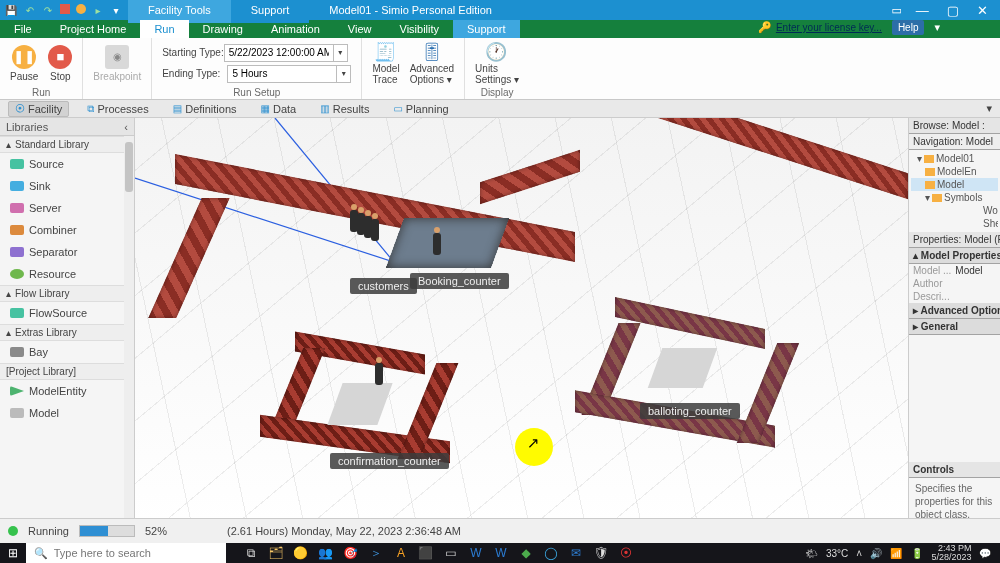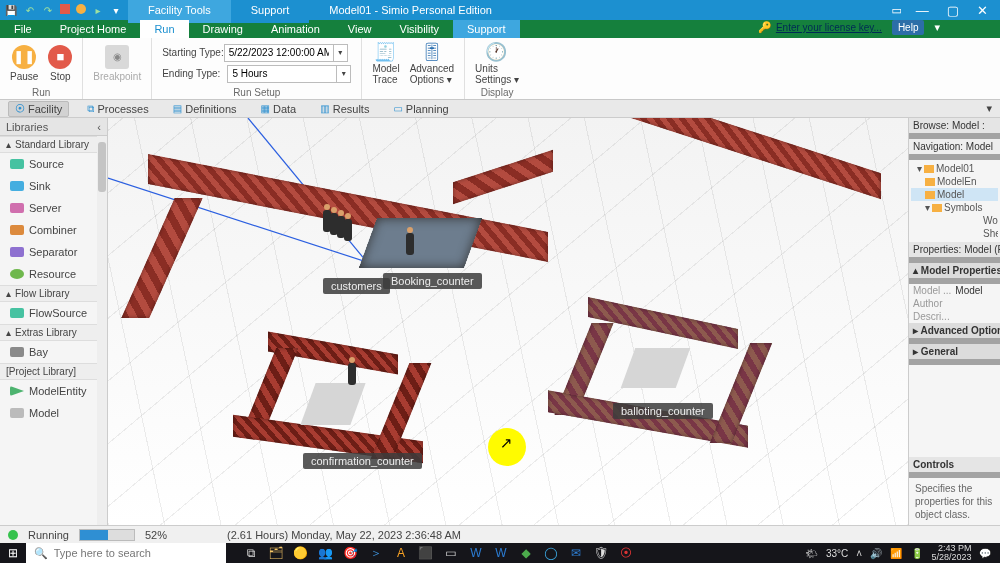--- a/index.html
+++ b/index.html
@@ -49,21 +49,21 @@
   
   .viewtabs { height: 18px; background: #e9e9e9; display: flex; align-items: center; border-bottom: 1px solid #ccc; padding-left: 8px; gap: 12px; }
   .viewtabs .vt { display: flex; align-items: center; gap: 3px; font-size: 11px; color: #444; padding: 1px 6px; }
   .viewtabs .vt.active { background: #d2d2d2; border: 1px solid #bbb; border-radius: 2px; }
   .viewtabs .vt .vic { color: #2b8fd0; font-size: 10px; }
 
   
   .main { position: absolute; top: 118px; bottom: 38px; left: 0; right: 0; display: flex; }
 
   
-  .left { width: 108px; background: #f5f5f5; border-right: 1px solid #ccc; display: flex; flex-direction: column; }
+  .left { width: 135px; background: #f5f5f5; border-right: 1px solid #ccc; display: flex; flex-direction: column; }
   .left .panel-title { height: 18px; background: #e5e5e5; border-bottom: 1px solid #ccc; display: flex; align-items: center; justify-content: space-between; padding: 0 6px; font-size: 11px; color: #555; }
   .left .sechdr { background: #eee; font-size: 10px; padding: 2px 6px; display: flex; align-items: center; gap: 4px; border-top: 1px solid #ddd; border-bottom: 1px solid #ddd; }
   .left .item { display: flex; align-items: center; gap: 5px; padding: 5px 10px; font-size: 11px; }
   .left .item .ii { width: 14px; height: 10px; background: #4db6ac; border-radius: 2px; }
   .left .scroll { overflow: hidden; flex: 1; position: relative; }
   .left .scrollbar { position: absolute; right: 0; top: 0; bottom: 0; width: 10px; background: #eee; }
   .left .scrollbar .thumb { position: absolute; left: 1px; right: 1px; top: 6px; height: 50px; background: #c4c4c4; border-radius: 3px; }
 
   
   .canvas { flex: 1; position: relative; background: #fbfbfb; overflow: hidden; }
@@ -79,32 +79,32 @@
   .wall.red { background: repeating-linear-gradient(45deg,#6d1e16 0 5px,#a83c31 5px 10px); }
   .wall.pink { background: repeating-linear-gradient(45deg,#793646 0 5px,#8d5a4e 5px 10px); }
   .obj-label { position: absolute; background: rgba(60,60,60,0.85); color: #eee; font-size: 11px; padding: 2px 8px; border-radius: 2px; white-space: nowrap; }
   .cursor-spot { position: absolute; width: 38px; height: 38px; background: #fffb00; border-radius: 50%; left: 380px; top: 310px; }
   .cursor-spot::after { content: "↖"; position: absolute; left: 12px; top: 6px; color: #000; font-size: 15px; transform: scaleX(-1); }
   .person { position: absolute; width: 8px; height: 22px; background: #2d2d2d; border-radius: 3px; }
   .person::before { content: ""; position: absolute; top: -6px; left: 1px; width: 6px; height: 6px; background: #d9a06b; border-radius: 50%; }
 
   
   .right { width: 92px; background: #f5f5f5; border-left: 1px solid #ccc; font-size: 10px; color: #555; display: flex; flex-direction: column; }
-  .right .hdr { background: #e5e5e5; padding: 2px 4px; border-bottom: 6px solid #a3a3a3; white-space: nowrap; overflow: hidden; font-size: 10px; color: #333; }
+  .right .hdr { background: #e5e5e5; padding: 2px 4px; border-bottom: 1px solid #a3a3a3; white-space: nowrap; overflow: hidden; font-size: 10px; color: #333; }
   .right .nav { padding: 2px 2px; }
   .right .nav .nrow { display: flex; align-items: center; gap: 2px; padding: 1px 0 1px 6px; white-space: nowrap; overflow: hidden; }
   .right .nav .nrow.l2 { padding-left: 14px; }
   .right .nav .nrow.l3 { padding-left: 24px; gap: 48px; }
   .right .nav .fold { width: 10px; height: 8px; background: #f7b042; display: inline-block; }
   .right .field { display: flex; padding: 1px 4px; gap: 4px; color: #999; }
   .right .field .val { color: #333; }
   .right .desc { padding: 4px 6px; color: #666; line-height: 1.3; }
 
   
-  .statusbar { position: absolute; bottom: 20px; left: 0; right: 0; height: 18px; background: #f0f0f0; border-top: 1px solid #ccc; display: flex; align-items: center; gap: 10px; padding: 5px 8px; font-size: 11px; }
+  .statusbar { position: absolute; bottom: 20px; left: 0; right: 0; height: 18px; background: #f0f0f0; border-top: 1px solid #ccc; display: flex; align-items: center; gap: 10px; padding: 12px 8px; font-size: 11px; }
   .statusbar .runled { width: 10px; height: 10px; background: #36c24d; border-radius: 50%; }
   .statusbar .prog { width: 56px; height: 12px; background: #ddd; position: relative; border: 1px solid #bbb; }
   .statusbar .prog .fill { position: absolute; left: 0; top: 0; bottom: 0; width: 52%; background: #2f8fd3; }
 
   
   .taskbar { position: absolute; bottom: 0; left: 0; right: 0; height: 20px; background: #15151a; display: flex; align-items: center; color: #ddd; }
   .taskbar .start { width: 26px; display: flex; align-items: center; justify-content: center; font-size: 12px; color: #fff; }
   .taskbar .search { display: flex; align-items: center; background: #fff; color: #777; height: 100%; width: 200px; padding: 0 8px; gap: 6px; font-size: 11px; }
   .taskbar .tray { flex: 1; display: flex; align-items: center; gap: 11px; padding-left: 18px; }
   .taskbar .tray span { font-size: 12px; }

